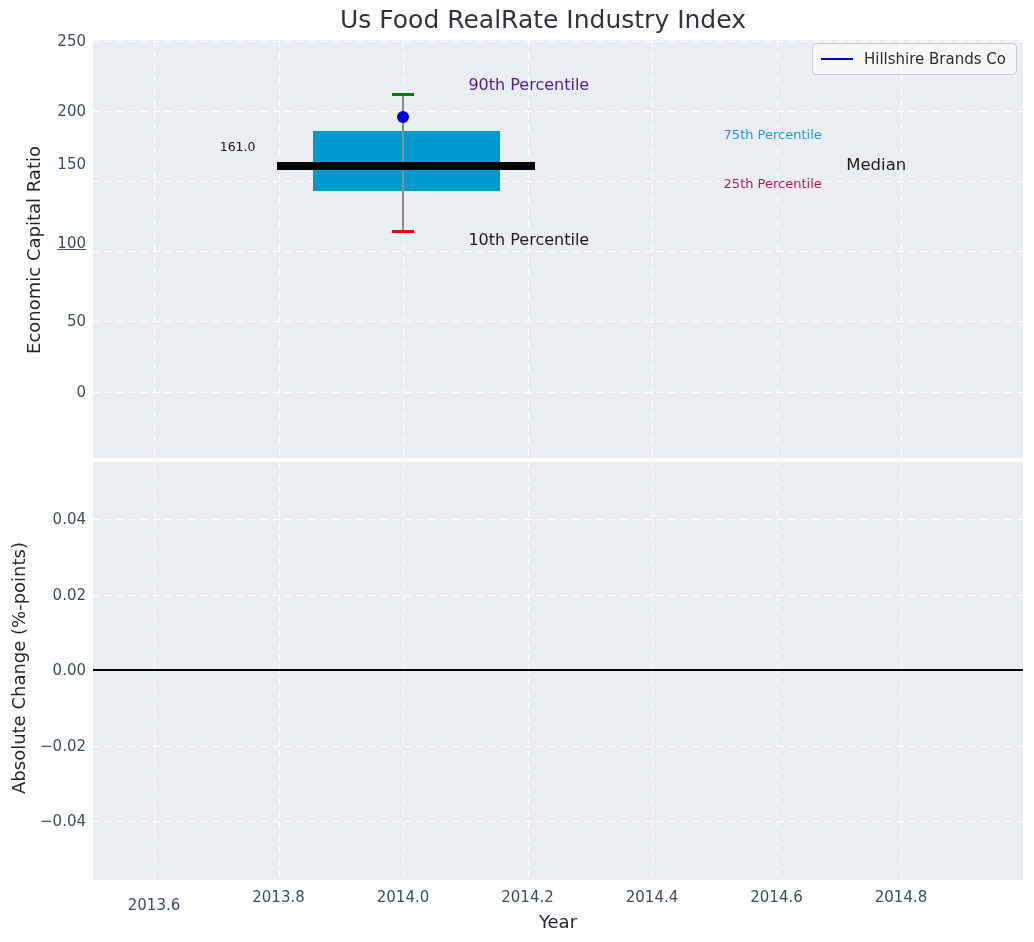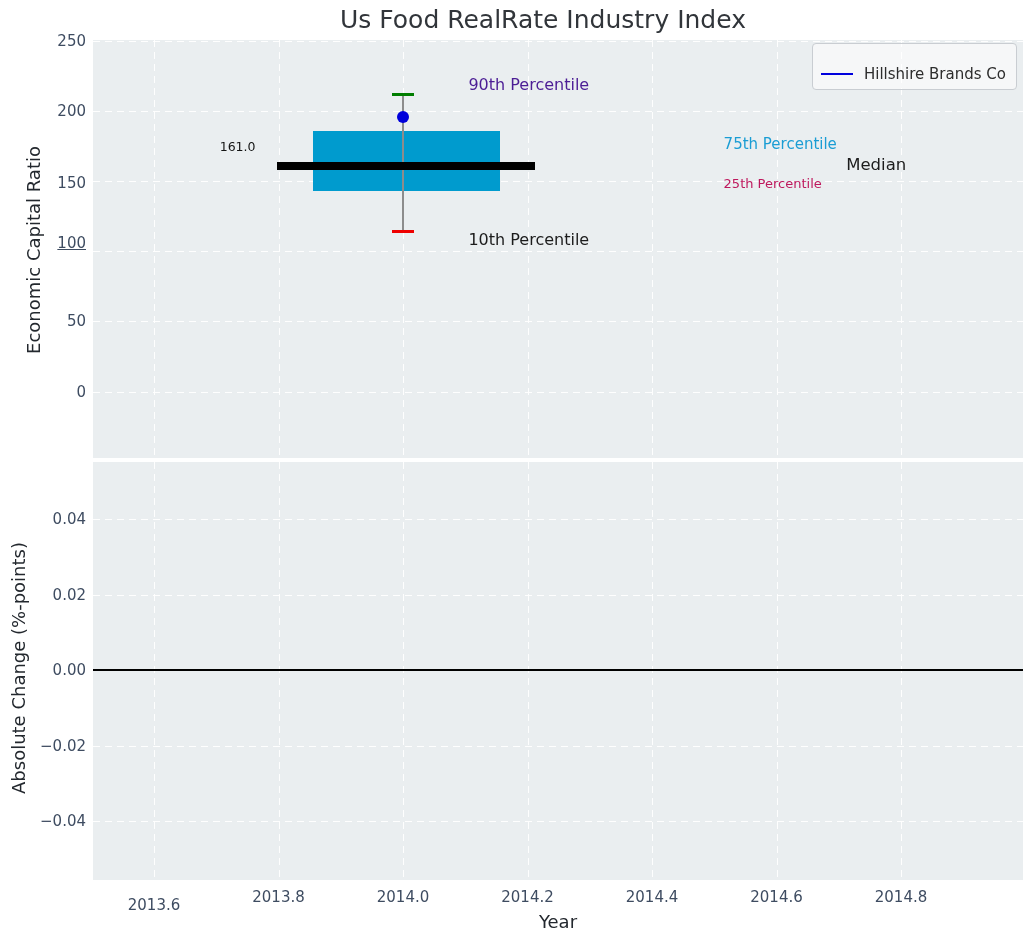--- a/index.html
+++ b/index.html
@@ -22,21 +22,21 @@
   .tick{position:absolute;color:#3e4c61;font-size:15px;line-height:18px;}
   .ytick{left:0;width:86px;text-align:right;height:18px;}
   .xtick{width:100px;text-align:center;}
   .ylabel{position:absolute;font-size:18px;color:#23282e;white-space:nowrap;
           transform:translate(-50%,-50%) rotate(-90deg);}
   .ylabel-top{left:33px;top:250px;}
   .ylabel-bottom{left:18px;top:668px;}
   .xlabel{position:absolute;left:93px;width:930px;top:911px;text-align:center;
           font-size:18px;color:#23282e;}
   .legend{position:absolute;top:3px;right:6px;height:30px;display:flex;align-items:center;
-          gap:11px;padding:15px 10px 0 8px;background:rgba(255,255,255,0.55);
+          gap:11px;padding:0 10px 0 8px;background:rgba(255,255,255,0.55);
           border:1px solid #c9cdd2;border-radius:4px;font-size:15px;color:#2d2d2d;z-index:5;}
   .legend-line{display:inline-block;width:32px;height:2px;background:#0000dd;}
 </style>
 </head>
 <body>
 
 <div class="fig">
   <div class="title">Us Food RealRate Industry Index</div>
 
   <div class="plot plot-top" id="plotTop">
@@ -59,21 +59,21 @@
       <div class="gl gl-h" style="top: 351.5px;"></div>
       <div class="abs" style="left: 220.4px; top: 90.7px; width: 186.7px; height: 60.3px; background: rgb(0, 155, 206);"></div>
       <div class="abs" style="left: 309.3px; top: 54.3px; width: 1.5px; height: 137.4px; background: rgb(140, 140, 140);"></div>
       <div class="abs" style="left: 299.4px; top: 52.8px; width: 21.2px; height: 3px; background: rgb(0, 125, 0);"></div>
       <div class="abs" style="left: 299.4px; top: 190.2px; width: 21.2px; height: 3px; background: rgb(238, 0, 0);"></div>
       <div class="abs" style="left: 184.3px; top: 121.8px; width: 257.7px; height: 8px; background: rgb(0, 0, 0);"></div>
       <div class="marker" style="left: 304px; top: 70.7px; width: 12px; height: 12px; background: rgb(0, 0, 219);"></div>
       <div class="ann" style="left: 375.4px; top: 35.2px; color: #4c1d95; font-size: 16px;">90th Percentile</div>
       <div class="ann" style="left: 375.4px; top: 190.2px; color: rgb(28, 28, 28); font-size: 16px;">10th Percentile</div>
       <div class="ann" style="left: 753.2px; top: 114.8px; color: rgb(28, 28, 28); font-size: 16.5px;">Median</div>
-      <div class="ann" style="left: 630.6px; top: 86.9px; color: rgb(26, 157, 212); font-size: 15px; margin-top: 8px;">75th Percentile</div>
+      <div class="ann" style="left: 630.6px; top: 86.9px; color: rgb(26, 157, 212); font-size: 13px;">75th Percentile</div>
       <div class="ann" style="left: 630.6px; top: 135.9px; color: #be185d; font-size: 13px;">25th Percentile</div>
       <div class="ann" style="left: 132.6px; top: 99.1px; color: rgb(20, 20, 20); font-size: 12.5px; transform: translateX(-50%); margin-left: 12px;">161.0</div>
     </div>
 
   <div class="plot plot-bottom" id="plotBottom">
       <div class="gl gl-v" style="left: 61px;"></div>
       <div class="gl gl-v" style="left: 185.5px;"></div>
       <div class="gl gl-v" style="left: 310px;"></div>
       <div class="gl gl-v" style="left: 434.5px;"></div>
       <div class="gl gl-v" style="left: 559px;"></div>
@@ -87,21 +87,21 @@
       <div class="zeroline" style="top: 207.1px; background: rgb(0, 0, 0);"></div>
     </div>
 
   <div class="ylabel ylabel-top">Economic Capital Ratio</div>
   <div class="ylabel ylabel-bottom">Absolute Change (%-points)</div>
   <div class="xlabel">Year</div>
 
   <div id="tickLayer">
       <div class="tick ytick" style="top: 32px;">250</div>
       <div class="tick ytick" style="top: 102.1px;">200</div>
-      <div class="tick ytick" style="top: 174px;">150</div>
+      <div class="tick ytick" style="top: 155px;">150</div>
       <div class="tick ytick" style="top: 234px; text-decoration: underline;">100</div>
       <div class="tick ytick" style="top: 312.4px;">50</div>
       <div class="tick ytick" style="top: 382.5px;">0</div>
       <div class="tick ytick" style="top: 510px;">0.04</div>
       <div class="tick ytick" style="top: 585.5px;">0.02</div>
       <div class="tick ytick" style="top: 661.1px;">0.00</div>
       <div class="tick ytick" style="top: 736.6px;">−0.02</div>
       <div class="tick ytick" style="top: 812.1px;">−0.04</div>
       <div class="tick xtick" style="left: 104px; top: 896px; text-align: center;">2013.6</div>
       <div class="tick xtick" style="left: 228.5px; top: 888px;">2013.8</div>

